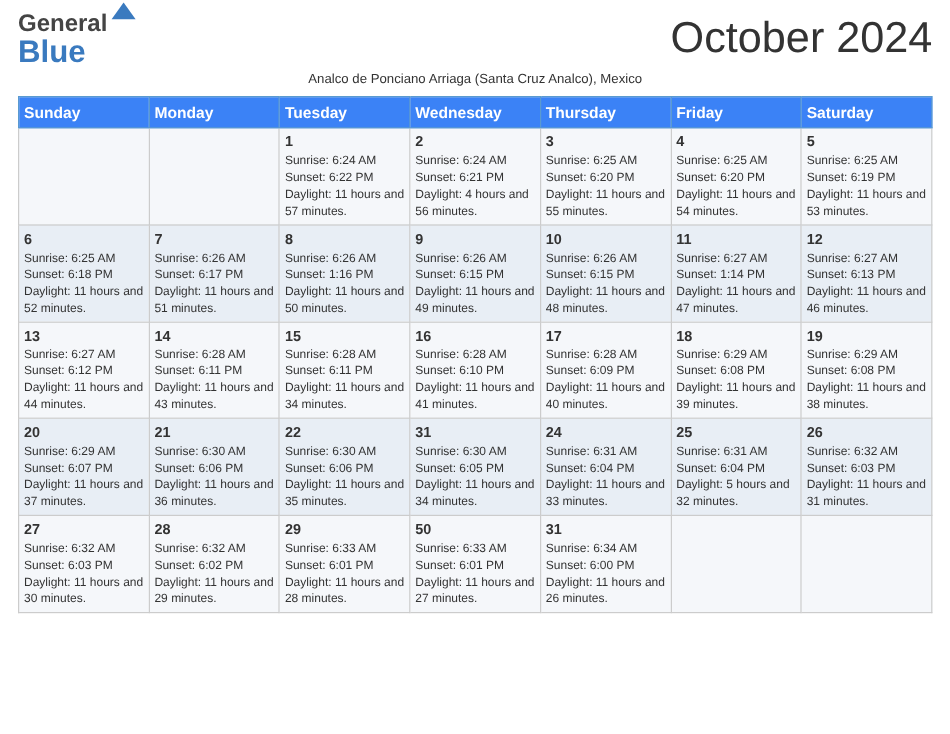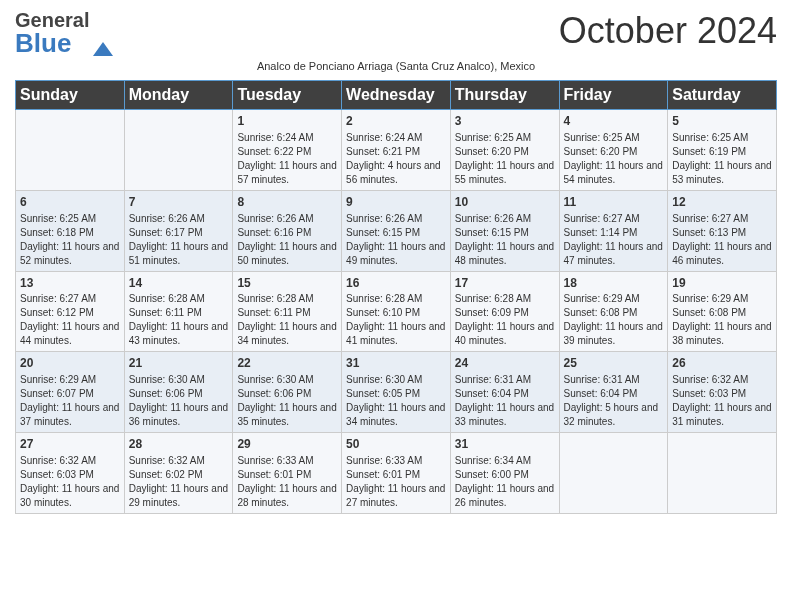--- a/index.html
+++ b/index.html
@@ -28,25 +28,25 @@
       color: #333;
       margin-bottom: 8px;
       font-weight: normal;
     }
     table {
       width: 100%;
       border-collapse: collapse;
       font-size: 10.5px;
     }
     thead tr th {
-      background-color: #404040;
+      background-color: #3b82f6;
       color: #fff;
       padding: 5px 4px;
       text-align: left;
-      font-size: 16px;
+      font-size: 13px;
       border: 1px solid #5a9ad0;
     }
     tbody tr td {
       border: 1px solid #ccc;
       vertical-align: top;
       padding: 3px 4px;
       width: 14.28%;
       min-height: 70px;
       color: #333;
       line-height: 1.4;
@@ -66,21 +66,21 @@
     .day-info {
       font-size: 10px;
       color: #333;
     }
     .empty-cell {
       background-color: inherit;
     }
     .logo-wrapper {
       display: flex;
       flex-direction: row;
-      align-items: flex-end;
+      align-items: flex-start;
     }
     .logo-text-group {
       display: flex;
       flex-direction: column;
       line-height: 1;
     }
     .general-text {
       font-size: 20px;
       font-weight: bold;
       color: #444;
@@ -172,21 +172,21 @@
         </td>
         <td>
           <span class="day-number">7</span>
           <div class="day-info">Sunrise: 6:26 AM</div>
           <div class="day-info">Sunset: 6:17 PM</div>
           <div class="day-info">Daylight: 11 hours and 51 minutes.</div>
         </td>
         <td>
           <span class="day-number">8</span>
           <div class="day-info">Sunrise: 6:26 AM</div>
-          <div class="day-info">Sunset: 6:16 PM</div>
+          <div class="day-info">Sunset: 1:16 PM</div>
           <div class="day-info">Daylight: 11 hours and 50 minutes.</div>
         </td>
         <td>
           <span class="day-number">9</span>
           <div class="day-info">Sunrise: 6:26 AM</div>
           <div class="day-info">Sunset: 6:15 PM</div>
           <div class="day-info">Daylight: 11 hours and 49 minutes.</div>
         </td>
         <td>
           <span class="day-number">10</span>

